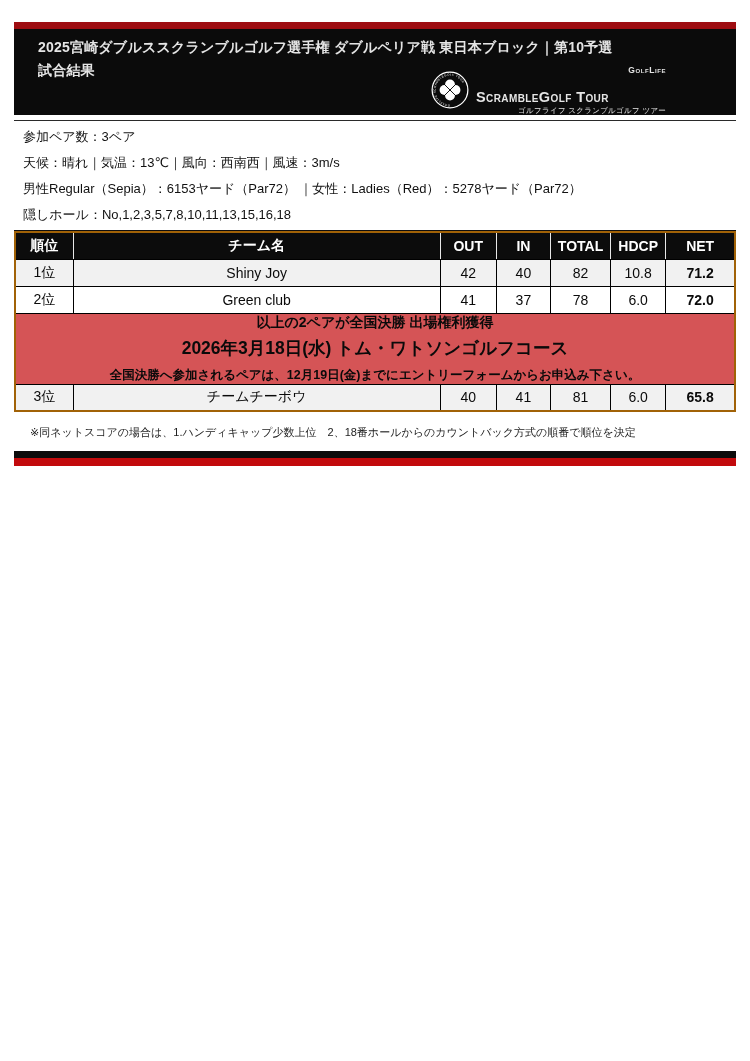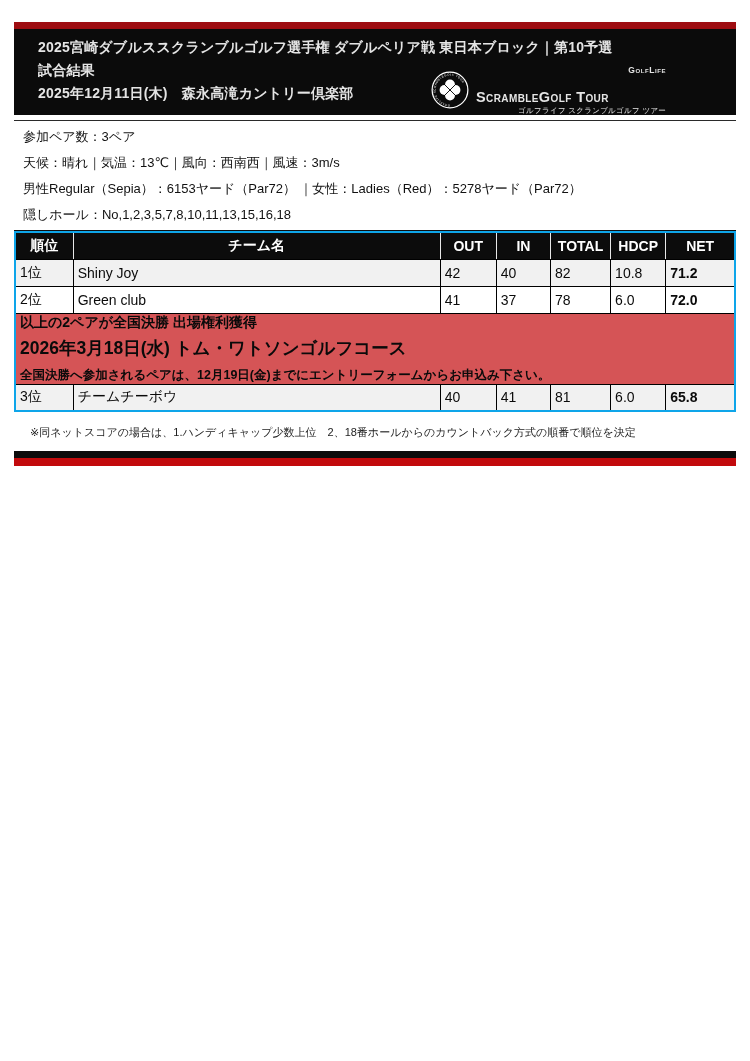--- a/index.html
+++ b/index.html
@@ -29,31 +29,31 @@
   .info {
     position: absolute; left: 14px; top: 120px; width: 722px;
     border-top: 1px solid #2a2a2a; border-bottom: 3px solid #101010;
     padding: 3px 0 2px 9px;
   }
   .info p { font-size: 13px; line-height: 26px; color: #111; white-space: pre; }
 
   
   .results {
     position: absolute; left: 14px; top: 231px; width: 722px;
-    border-collapse: collapse; border: 2px solid #0ea5e9; table-layout: fixed;
+    border-collapse: collapse; border: 2px solid #a16207; table-layout: fixed;
   }
   .results th {
     background: #0c0c0c; color: #fff; font-size: 14px; font-weight: bold;
     height: 27px; text-align: center;
     border-left: 1px solid #e8e8e8; border-bottom: 1px solid #000;
   }
   .results th:first-child { border-left: none; }
   .results td {
     border: 1px solid #000; font-size: 14px; height: 27px;
-    text-align: left; color: #0a0a0a; padding: 0 4px;
+    text-align: center; color: #0a0a0a; padding: 0 4px;
   }
   .row-shade td { background: #f1f1f1; }
   .results td.net { font-weight: bold; }
 
   .banner-cell { background: #d55456; color: #fff; padding: 7px 8px 7px; height: 80px; }
   .banner-l1 { font-size: 14px;   font-weight: bold; margin-bottom: 4px; }
   .banner-l2 { font-size: 17.5px; font-weight: bold; margin-bottom: 7px; }
   .banner-l3 { font-size: 12.5px; font-weight: bold; }
 
   
@@ -67,21 +67,20 @@
 </style>
 </head>
 <body>
 
 <div class="page">
 
   <div class="header-box">
     <div class="header-text">
       <div class="h-line">2025宮崎ダブルススクランブルゴルフ選手権 ダブルペリア戦 東日本ブロック｜第10予選</div>
       <div class="h-line">試合結果</div>
-      <div class="h-line">2025年12月11日(木)　森永高滝カントリー倶楽部</div>
     </div>
 
     <div class="logo">
       <svg class="logo-mark" viewBox="0 0 40 40" xmlns="http://www.w3.org/2000/svg">
         <circle cx="20" cy="20" r="18.8" fill="#0b0b0b" stroke="#ffffff" stroke-width="1.3"></circle>
         <defs>
           <path id="ringpath" d="M 20 35.2 A 15.2 15.2 0 1 1 20.02 35.2"></path>
         </defs>
         <text font-size="3.1" fill="#ffffff" letter-spacing="0.5" font-family="Liberation Sans, DejaVu Sans, sans-serif">
           <textPath href="#ringpath">GOLFLIFE SCRAMBLEGOLF TOUR</textPath>

